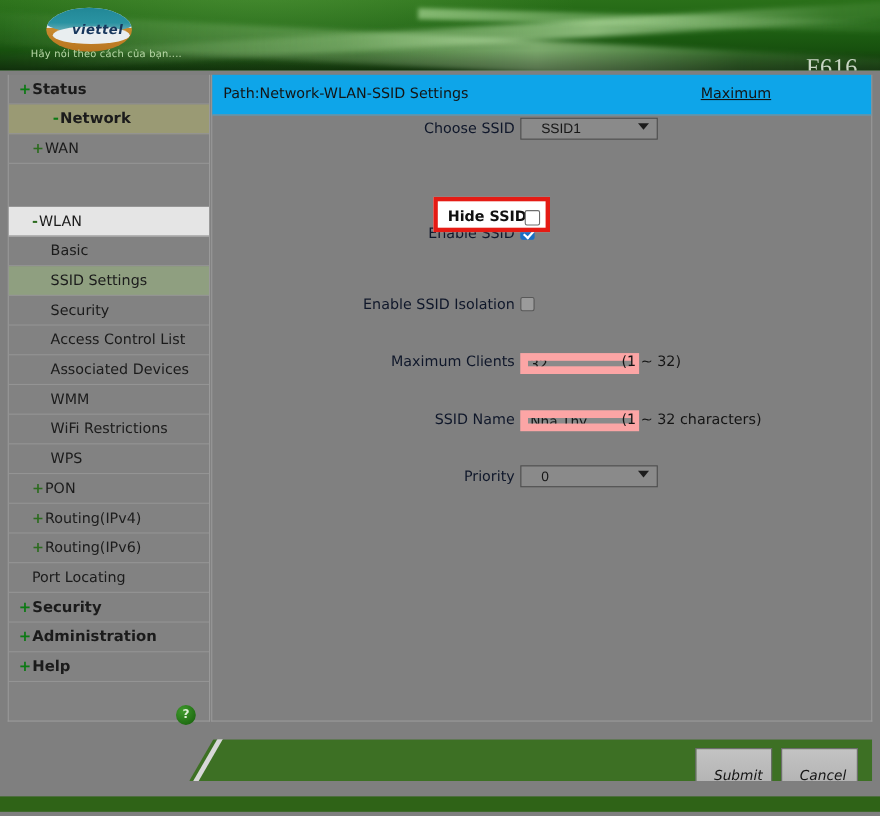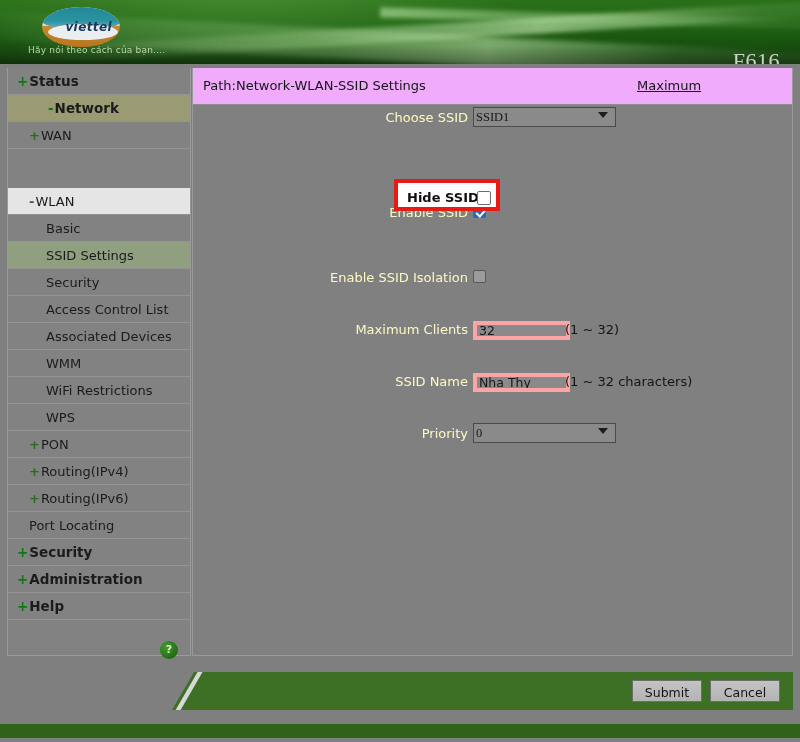--- a/index.html
+++ b/index.html
@@ -158,21 +158,21 @@
   #content {
     position: absolute; left: 192px; top: 68px;
     width: 601px; height: 588px;
     background: #808080;
     border: 1px solid #9a9a9a;
     border-top: none;
   }
   #pathbar {
     position: relative;
     height: 37px;
-    background: #f0abfc;
+    background: #0ea5e9;
     border-bottom: 1px solid #8d8d8d;
   }
   #path-text {
     position: absolute; left: 10px; top: 10px;
     font-size: 13px; color: #141414;
     white-space: nowrap;
   }
   #logout {
     position: absolute; left: 444px; top: 10px;
     font-size: 13px; color: #141414;
@@ -187,66 +187,66 @@
   }
   .row {
     position: relative;
     height: 26px;
   }
   .lbl {
     position: absolute;
     right: 324px;
     top: 4px;
     font-size: 13px;
-    color: #fef9c3;
+    color: #0f172a;
     white-space: nowrap;
     text-align: right;
   }
   .fld {
     position: absolute;
     left: 280px;
     top: 0px;
   }
   .hint {
     position: absolute;
     left: 372px;
     top: 4px;
     font-size: 13px;
     color: #141414;
     white-space: nowrap;
   }
 
   select.ctl {
-    width: 143px; height: 20px;
+    width: 125px; height: 20px;
     font-size: 12.5px;
-    font-family: Liberation Serif, serif;
+    font-family: Liberation Sans, sans-serif;
     color: #161616;
     background-color: #8a8a8a;
     border: 1px solid #4a4a4a;
     border-radius: 0;
-    padding: 0 2px;
+    padding: 0 18px;
     -webkit-appearance: none;
     appearance: none;
   }
   .selwrap { position: relative; display: inline-block; }
   .selwrap .arrow {
     position: absolute; right: 8px; top: 6px;
     width: 0; height: 0;
     border-left: 5px solid transparent;
     border-right: 5px solid transparent;
     border-top: 6px solid #1c1c1c;
     pointer-events: none;
   }
   input.txt {
-    width: 97px; height: 19px;
+    width: 108px; height: 19px;
     font-size: 12.5px;
     font-family: "DejaVu Sans", "Liberation Sans", sans-serif;
     color: #161616;
     background-color: #8a8a8a;
-    border: 4px solid #fca5a5;
+    border: 7px solid #fca5a5;
     border-radius: 0;
     padding: 0 2px;
   }
   input.cbx {
     width: 13px; height: 13px;
     margin: 0;
     vertical-align: top;
     -webkit-appearance: none;
     appearance: none;
     background: #9b9b9b;
@@ -318,21 +318,22 @@
     top: 8px;
     width: 70px; height: 22px;
     font-size: 12.5px;
     font-family: "DejaVu Sans", "Liberation Sans", sans-serif;
     color: #141414;
     background: linear-gradient(180deg, #c3c3c3 0%, #b3b3b3 100%);
     border: 1px solid #6d6d6d;
     border-radius: 0;
     cursor: pointer;
     z-index: 4;
-    padding: 4px;
+    padding: 16px;
+    font-style: italic;
   }
   #btn-submit { left: 460px; }
   #btn-cancel { left: 538px; }
 
   #bottom-strip {
     position: absolute; left: 0; top: 724px;
     width: 800px; height: 14px;
     background: #2f6317;
   }
 </style>

